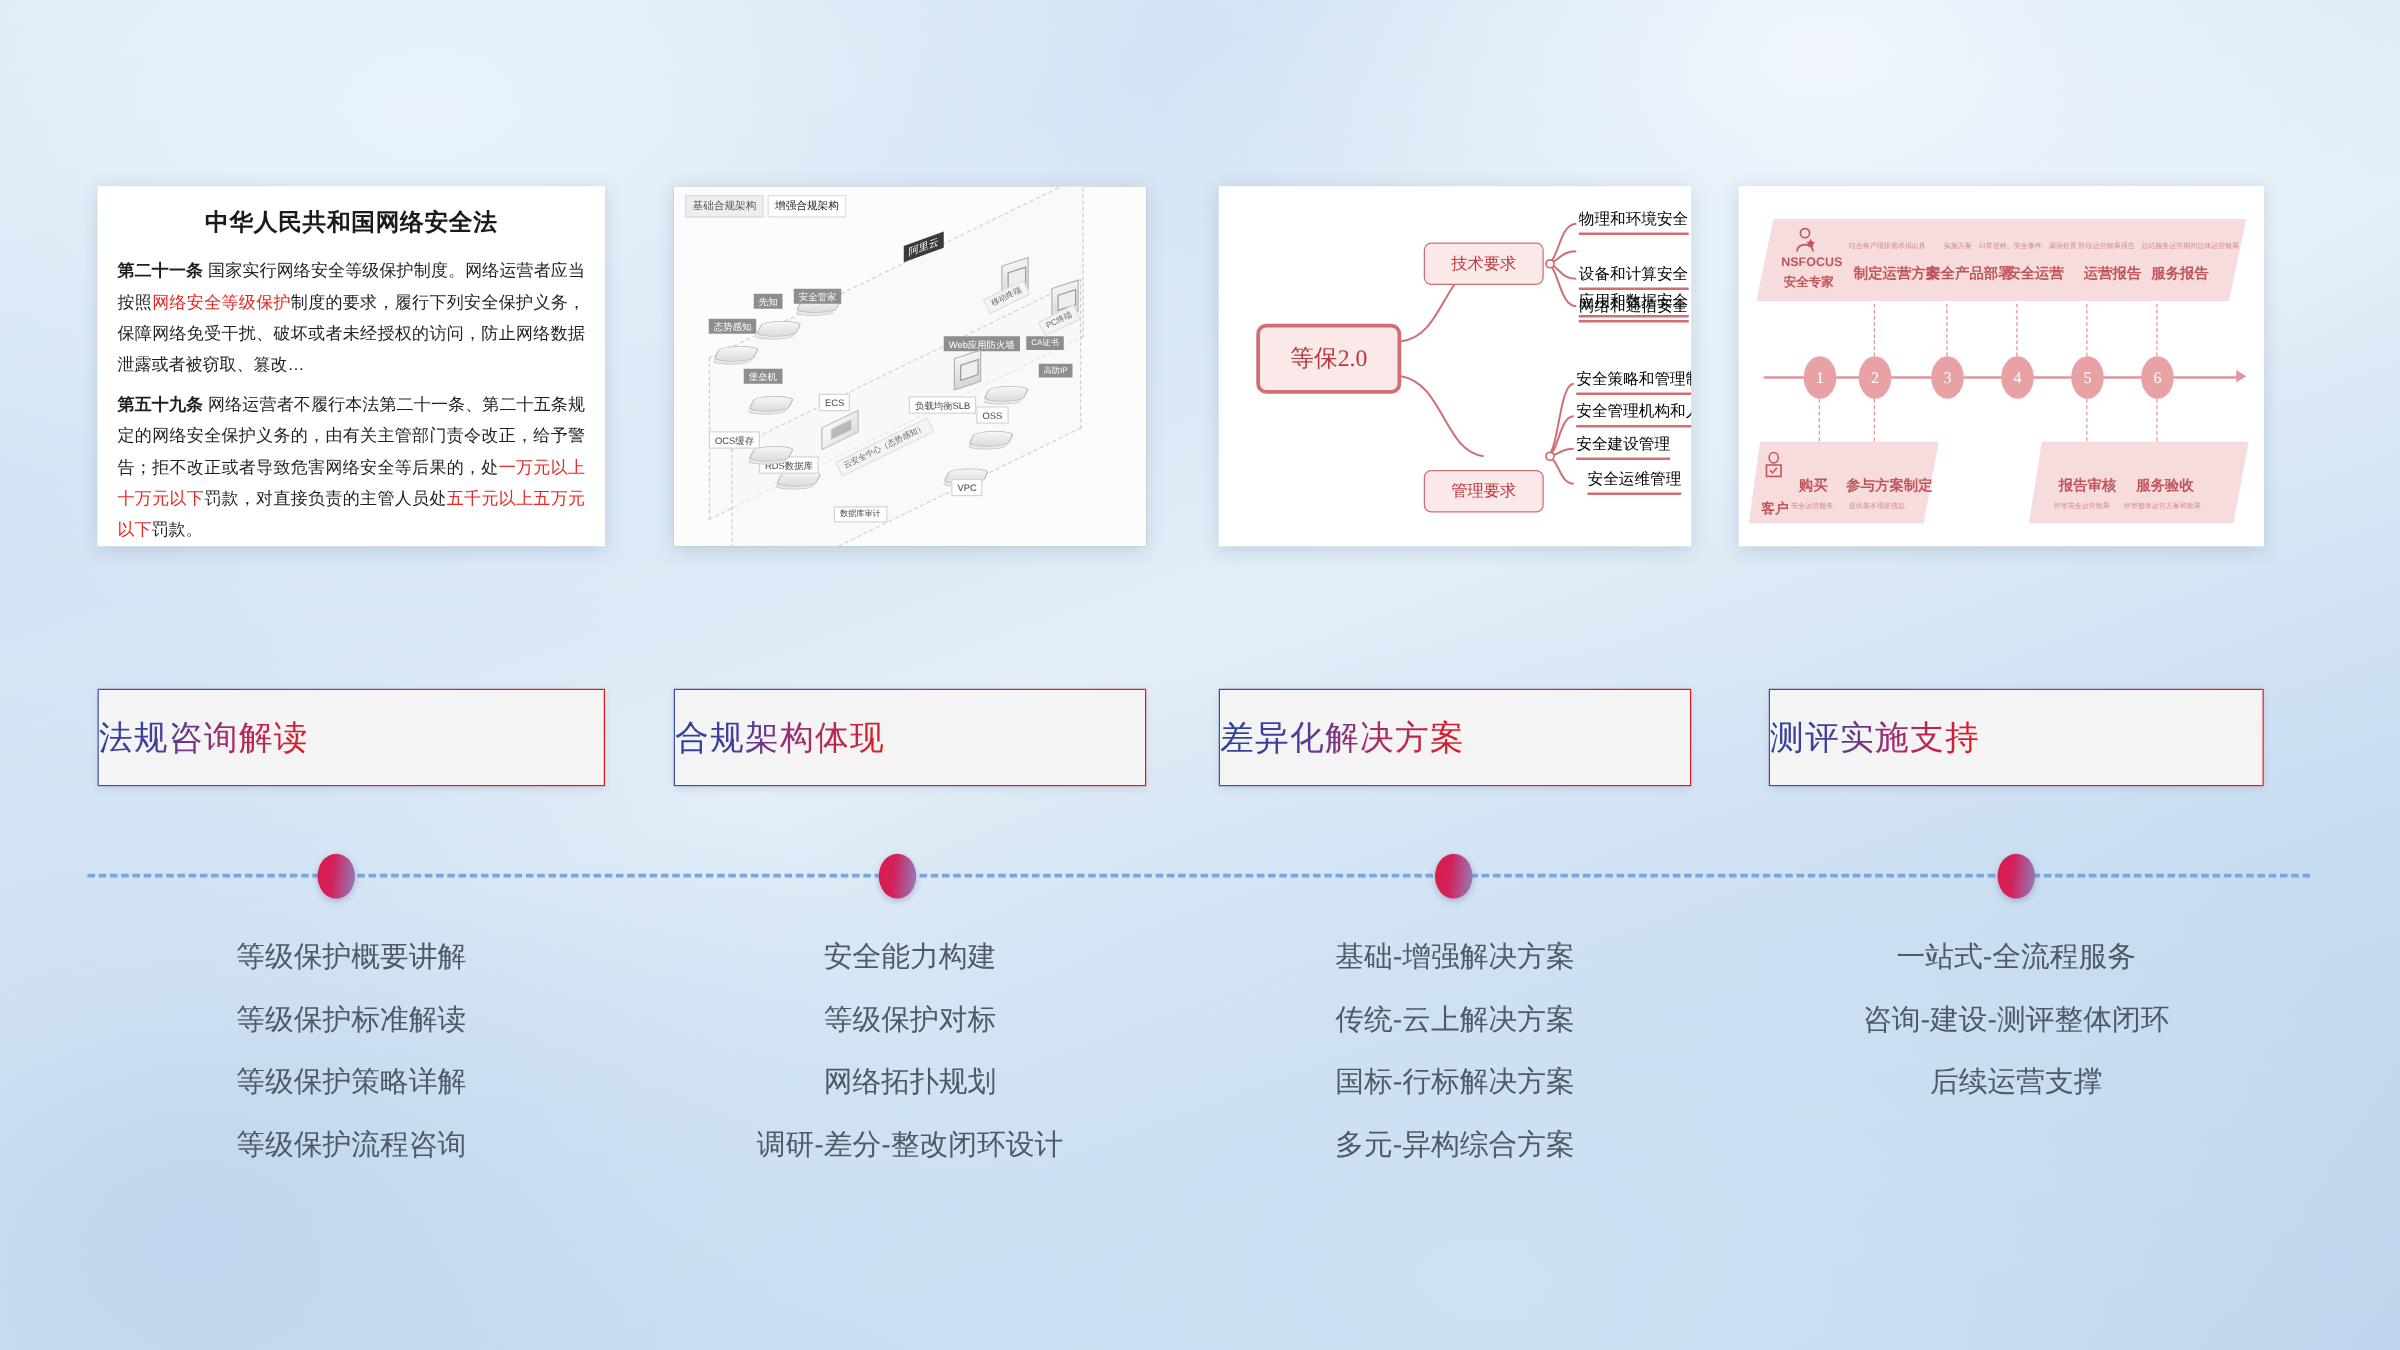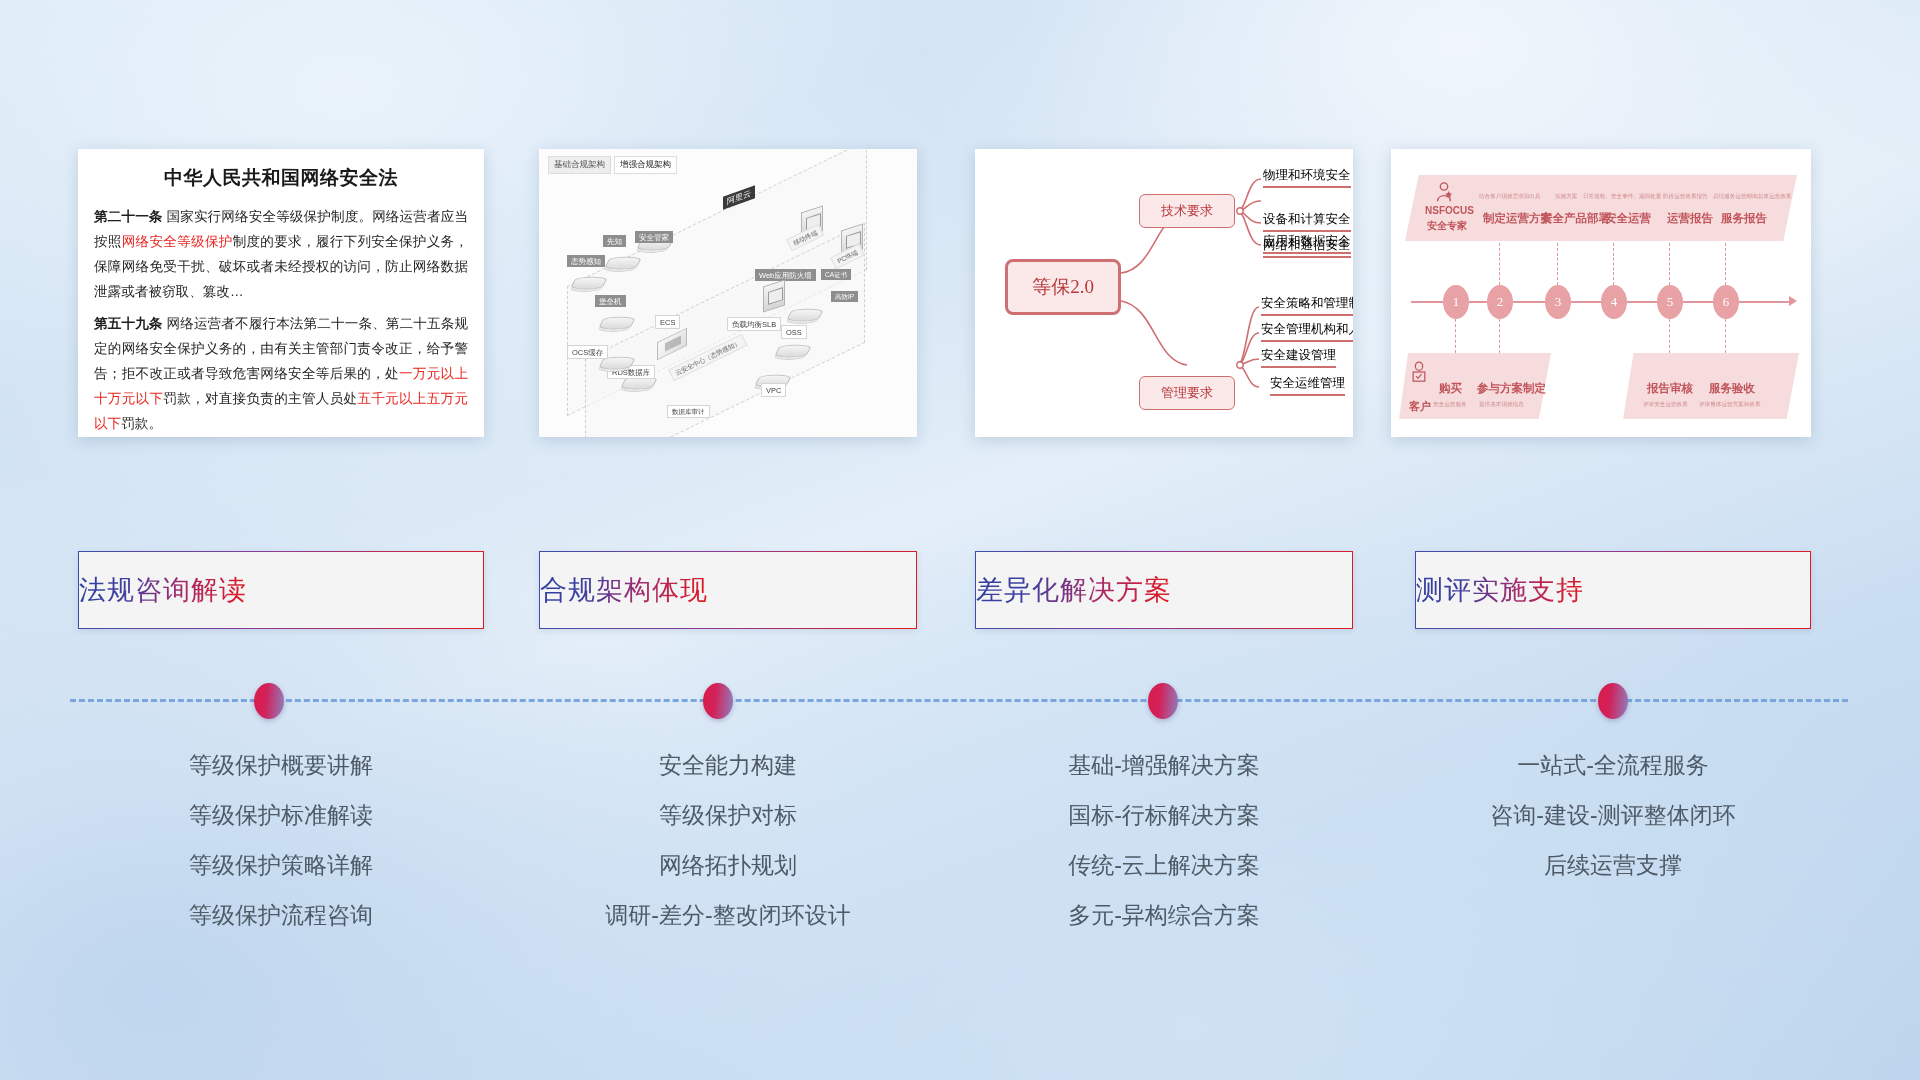--- a/index.html
+++ b/index.html
@@ -449,22 +449,22 @@
 
   <div class="list l2">
     <div class="list-item">安全能力构建</div>
     <div class="list-item">等级保护对标</div>
     <div class="list-item">网络拓扑规划</div>
     <div class="list-item">调研-差分-整改闭环设计</div>
   </div>
 
   <div class="list l3">
     <div class="list-item">基础-增强解决方案</div>
+    <div class="list-item">传统-云上解决方案</div>
     <div class="list-item">国标-行标解决方案</div>
-    <div class="list-item">传统-云上解决方案</div>
     <div class="list-item">多元-异构综合方案</div>
   </div>
 
   <div class="list l4">
     <div class="list-item">一站式-全流程服务</div>
     <div class="list-item">咨询-建设-测评整体闭环</div>
     <div class="list-item">后续运营支撑</div>
   </div>
 </div>
 

